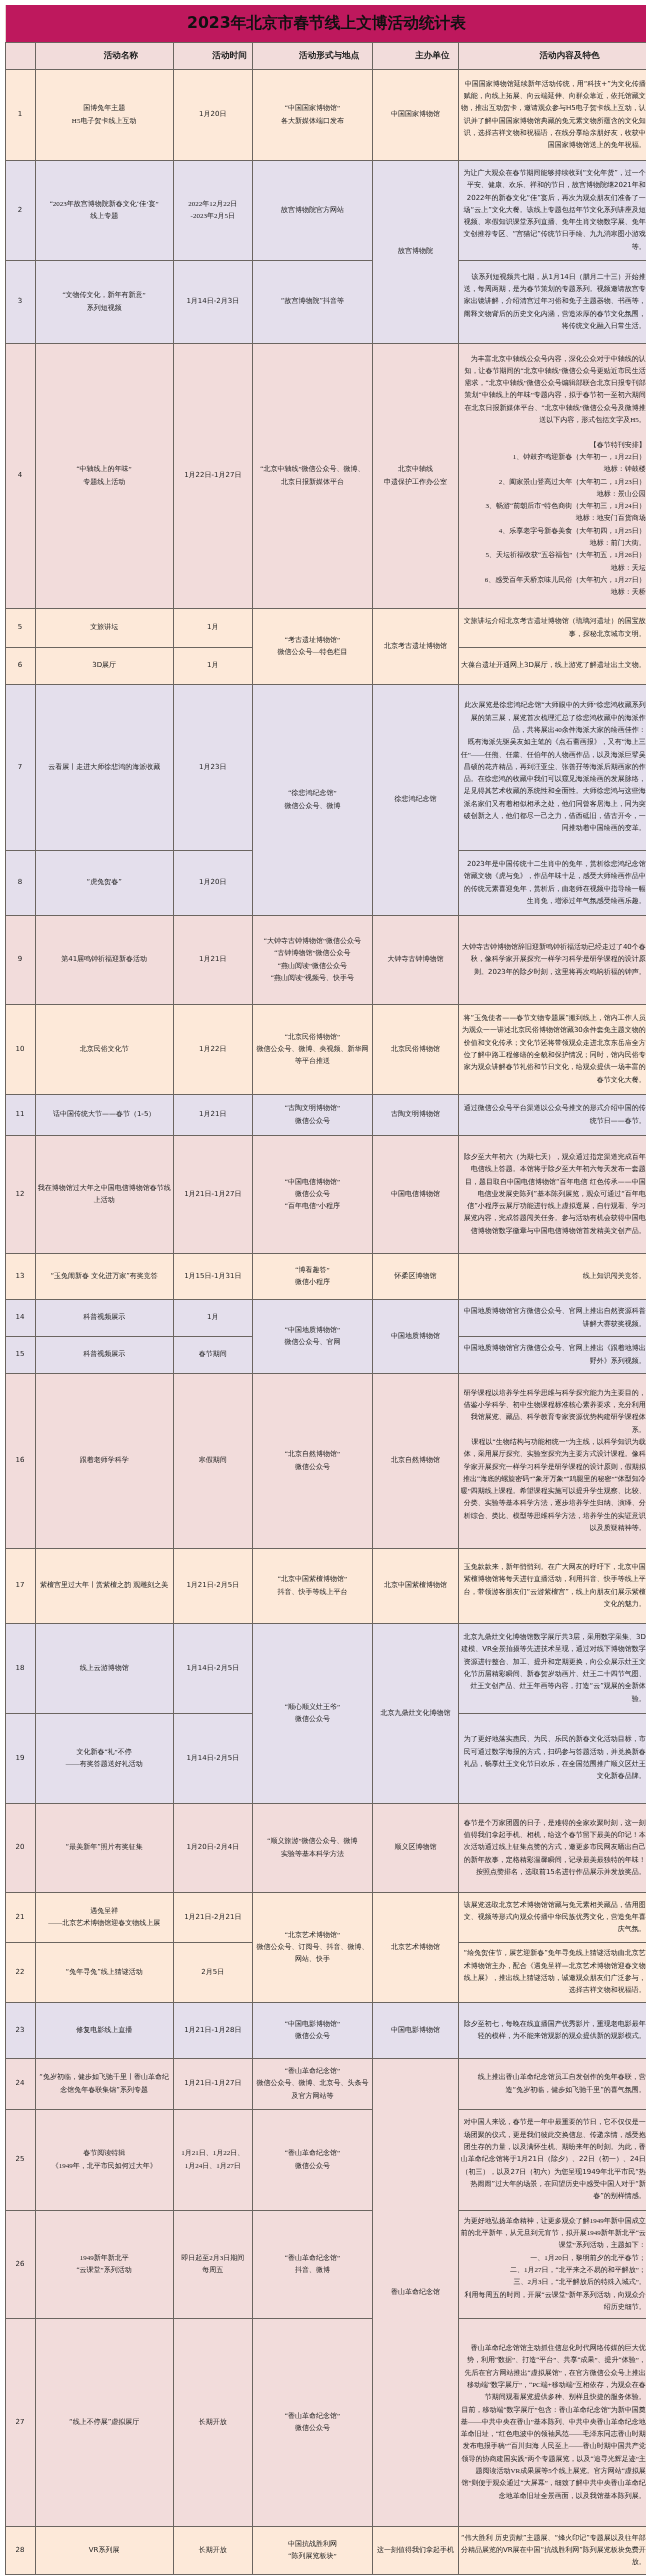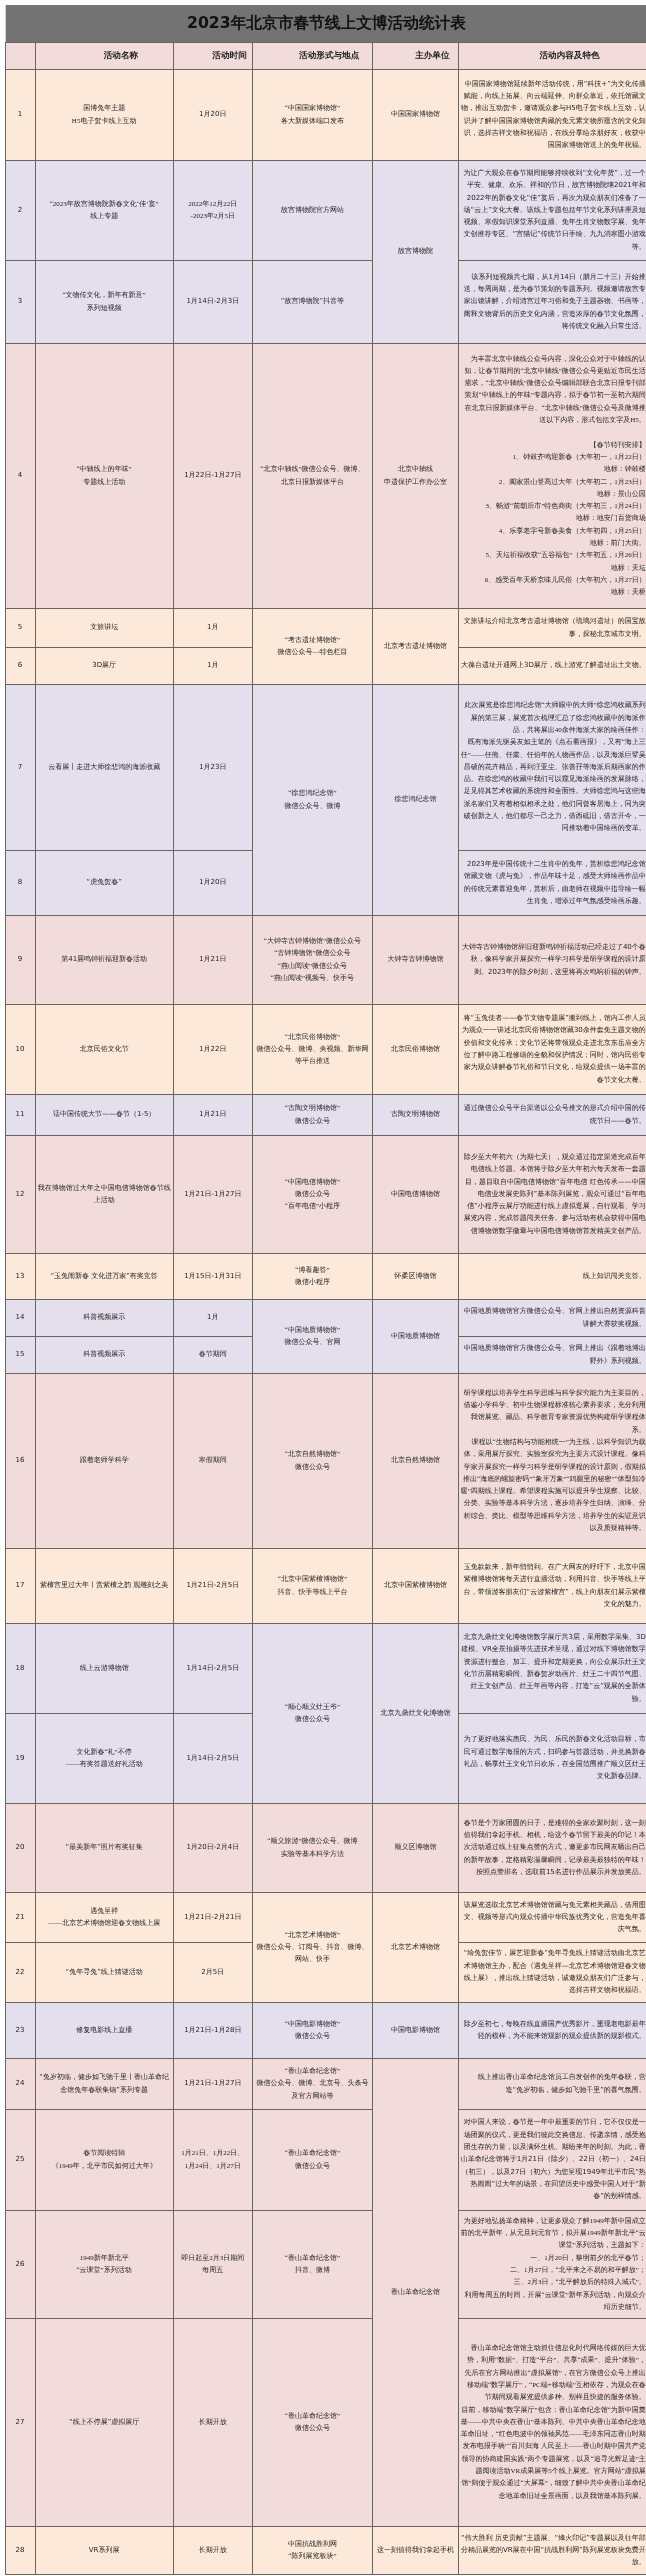--- a/index.html
+++ b/index.html
@@ -1,18 +1,18 @@
 <!DOCTYPE html>
 <html style="font-size:12px"><head>
 <meta charset="utf-8">
 <style>
   html, body { margin:0; padding:0; background:#ffffff; }
   body { width:646px; height:2576px; position:relative; font-family:"DejaVu Sans", "Liberation Sans", sans-serif; color:#222; }
   .sheet { position:absolute; left:4.5px; top:4.5px; width:643px; }
-  .title { height:37px; background:#737373; display:flex; align-items:center; justify-content:center; font-size:15.7px; font-weight:bold; color:#111; border-left:0.7px solid #e6cfcf; }
+  .title { height:37px; background:#be185d; display:flex; align-items:center; justify-content:center; font-size:15.7px; font-weight:bold; color:#111; border-left:0.7px solid #e6cfcf; }
   table { border-collapse:collapse; table-layout:fixed; width:643px; }
   td, th { border:1.1px solid #6b6560; font-size:7px; line-height:12.3px; text-align:center; vertical-align:middle; padding:0 1.5px; overflow:hidden; }
   th { background:#f2dcdb; font-weight:bold; font-size:8.6px; height:26px;padding-left:35px; }
   td.content { text-align:right; padding:1.5px 0.7px 1.5px 1.5px; }
   .c-peach { background:#fde9d9; }
   .c-lav { background:#e4dfec; }
   .c-pink { background:#f2dcdb; }
   .pre { white-space:pre-line;font-family:Liberation Serif, serif; }
 </style>
 </head>

